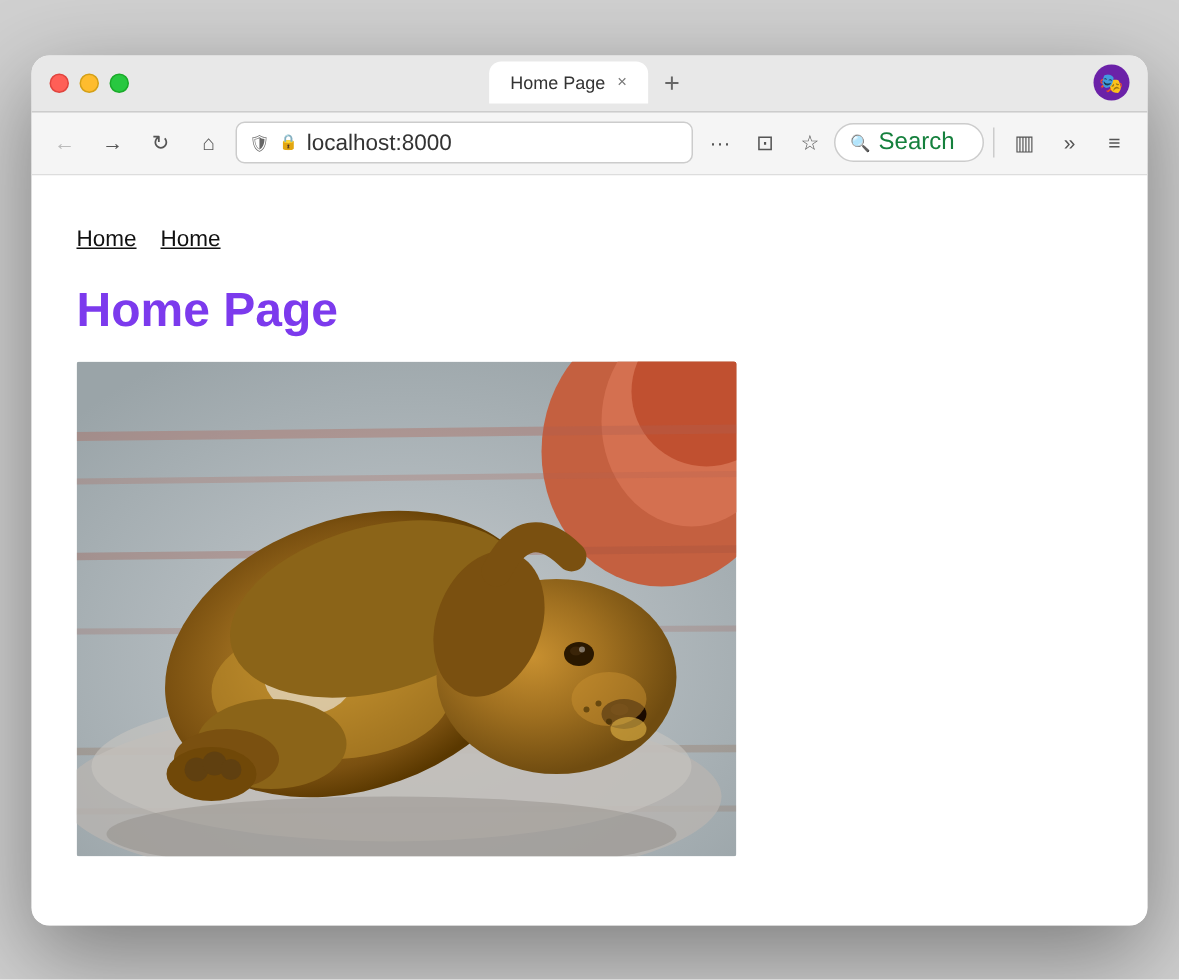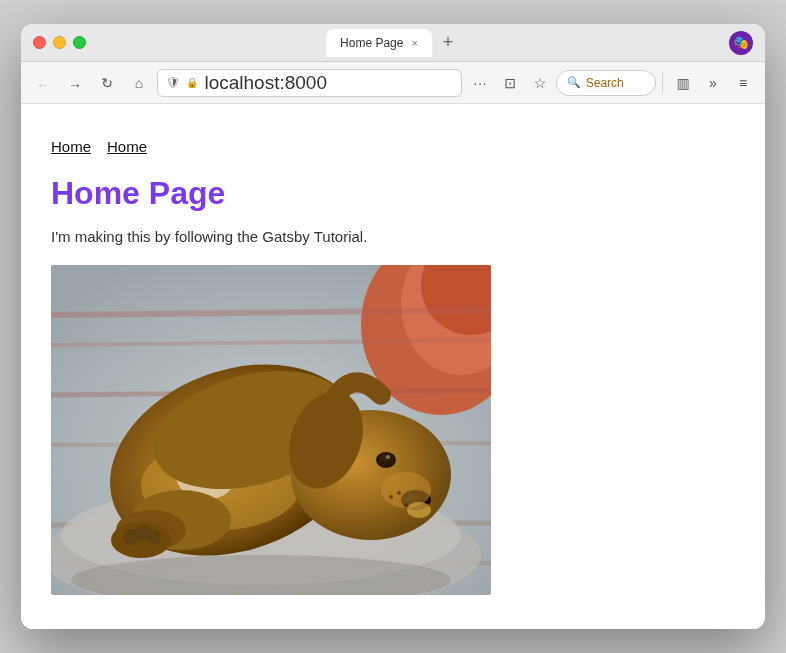--- a/index.html
+++ b/index.html
@@ -147,21 +147,21 @@
       font-size: 13px;
       color: #333;
     }
 
     .url-icon {
       color: #666;
       font-size: 11px;
     }
 
     .url-text {
-      font-size: 19px;
+      font-size: 15px;
       color: #333;
     }
 
     .toolbar-right {
       display: flex;
       align-items: center;
       gap: 2px;
     }
 
     .toolbar-btn {
@@ -189,22 +189,22 @@
       gap: 5px;
       min-width: 100px;
     }
 
     .search-icon-small {
       color: #888;
       font-size: 11px;
     }
 
     .search-text {
-      font-size: 12px;
-      color: #a16207;
+      font-size: 16px;
+      color: #15803d;
       text-align: right;
     }
 
     .divider-v {
       width: 1px;
       height: 20px;
       background: #ccc;
       margin: 0 4px;
     }
 
@@ -335,21 +335,20 @@
     </div>
   </div>
 
   <div class="page-content">
     <nav class="nav-links">
       <a class="nav-link">Home</a>
       <a class="nav-link">Home</a>
     </nav>
 
     <h1 class="page-heading" style="color: rgb(124, 58, 237);">Home Page</h1>
-    <p class="page-description">I'm making this by following the Gatsby Tutorial.</p>
 
     <div class="dog-image-container">
       <div class="dog-canvas">
         
         <svg class="dog-svg" viewBox="0 0 440 330" xmlns="http://www.w3.org/2000/svg">
 
           <defs>
             <radialGradient id="bgGrad" cx="50%" cy="60%" r="70%">
               <stop offset="0%" stop-color="#c8cccf"></stop>
               <stop offset="50%" stop-color="#b0b8bc"></stop>

